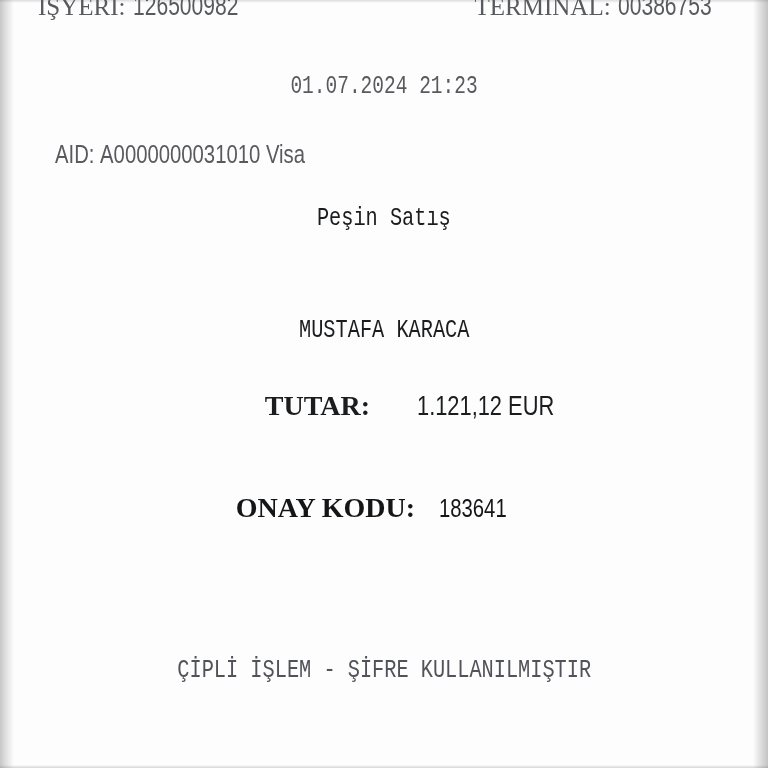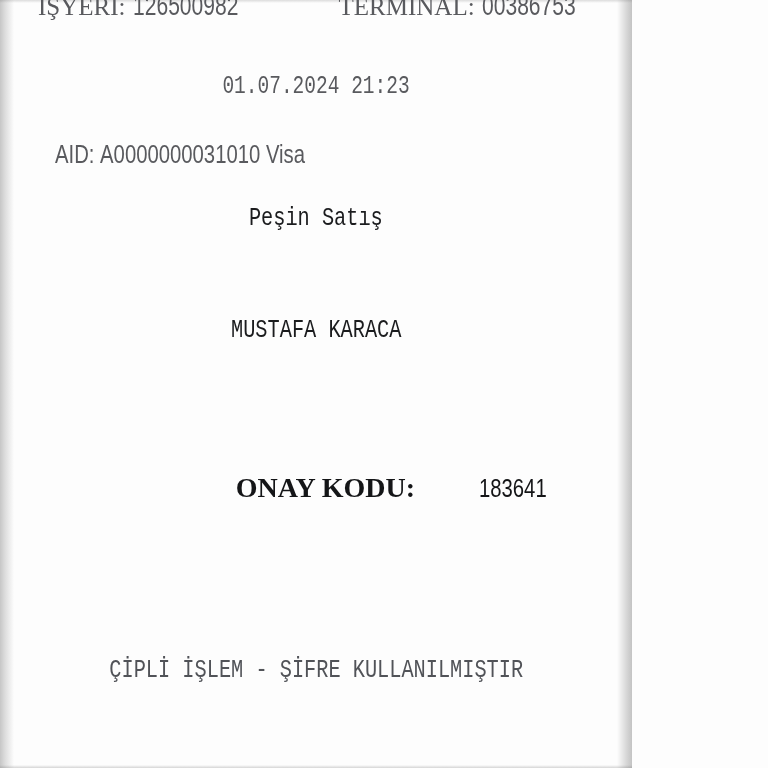--- a/index.html
+++ b/index.html
@@ -1,18 +1,18 @@
 <!DOCTYPE html>
 <html><head>
 <meta charset="utf-8">
 <style>
   html,body{margin:0;padding:0;background:#fdfdfd;}
   .receipt{
     position:relative;
-    width:632px;height:768px;
+    width:768px;height:768px;
     background:#fdfdfd;
     overflow:hidden;
     font-family:"Liberation Sans", sans-serif;
     color:#1b1c1e;
   }
   
   .edge{position:absolute;top:0;bottom:0;pointer-events:none;}
   .edge-left{left:0;width:14px;background:linear-gradient(to right,#c6c6c6 0%,#dcdcdc 35%,rgba(253,253,253,0) 100%);}
   .edge-right{right:0;width:15px;background:linear-gradient(to left,#c3c3c3 0%,#d9d9d9 40%,rgba(253,253,253,0) 100%);}
   .edge-top{position:absolute;left:0;right:0;top:0;height:3px;background:linear-gradient(to bottom,rgba(120,120,120,.25),rgba(253,253,253,0));pointer-events:none;}
@@ -42,21 +42,21 @@
   .card-row{top:252px;font-size:29px;}
   .card-row .stars{font-size:22px;position:relative;top:-4px;letter-spacing:1px;}
   .name-row{top:315px;font-size:26px;}
 
   .kv{display:flex;align-items:baseline;}
   .kv .k{width:415px;box-sizing:border-box;text-align:right;flex:0 0 415px;}
   .kv .v{margin-left:24px;}
   .tutar-row{top:390px;}
   .tutar-row .k{font-size:28px;font-weight:bold;padding-right:45px;}
   .tutar-row .v{font-size:28px;margin-left:2px;}
-  .onay-row{top:472px;gap:40px;}
+  .onay-row{top:492px;}
   .onay-row .k{font-size:28px;font-weight:bold;color:#141517;}
   .onay-row .v{font-size:26px;color:#141517;}
   .ref-row{top:538px;}
   .ref-row .k{font-size:28px;color:#55565a;}
   .ref-row .v{font-size:27px;color:#3f4145;position:relative;top:3px;}
 
   .cipli-row{top:635px;font-size:26px;margin-top:20px;}
   .ack-row{top:698px;font-size:27px;color:#222326;}
 </style>
 </head>
@@ -90,20 +90,24 @@
 
   <div class="row center pesin-row dark">
     <span class="cond-c">Peşin Satış</span>
   </div>
 
 
   <div class="row center name-row dark">
     <span class="cond-c">MUSTAFA KARACA</span>
   </div>
 
+  <div class="row kv tutar-row dark">
+    <span class="serif k">TUTAR:</span>
+    <span class="v"><span class="cond">1.121,12 EUR</span></span>
+  </div>
 
   <div class="row kv onay-row">
     <span class="serif k">ONAY KODU:</span>
     <span class="v"><span class="cond">183641</span></span>
   </div>
 
 
   <div class="row center cipli-row dimgray">
     <span class="cond-c">ÇİPLİ İŞLEM - ŞİFRE KULLANILMIŞTIR</span>
   </div>

